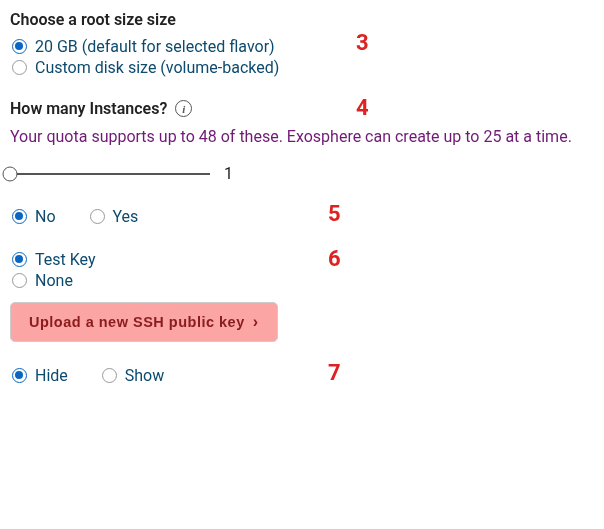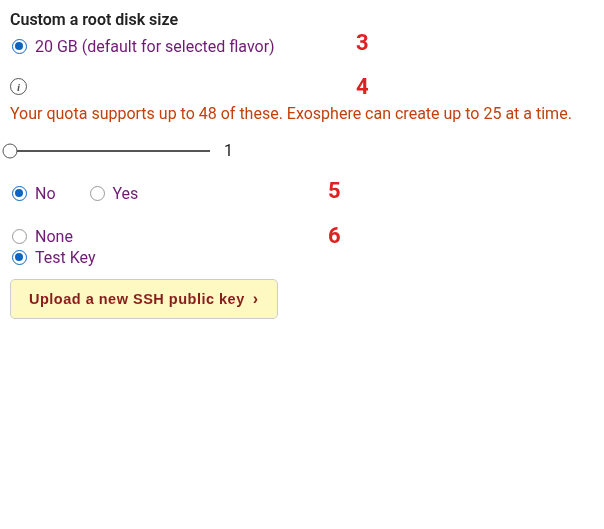--- a/index.html
+++ b/index.html
@@ -44,24 +44,24 @@
       border-color: #0b66c3;
     }
     .radio.checked::after {
       content: "";
       position: absolute;
       top: 2px; left: 2px;
       width: 8px; height: 8px;
       background: #0b66c3;
       border-radius: 50%;
     }
-    .radio-label { font-size: 16px; color: #701a75; cursor: pointer; }
+    .radio-label { font-size: 16px; color: #0c4a6e; cursor: pointer; }
     .quota-text {
       font-size: 16px;
-      color: #c2410c;
+      color: #701a75;
       margin-bottom: 16px;
       line-height: 1.4;
     }
     .slider-wrap {
       display: flex;
       align-items: center;
       gap: 14px;
       margin-top: 4px;
     }
     .slider {
@@ -89,21 +89,21 @@
       transform: translate(-50%, -50%);
       cursor: pointer;
     }
     .slider-value { font-size: 16px; color: #222; }
     .upload-btn {
       display: inline-flex;
       align-items: center;
       gap: 8px;
       border: 1px solid #ccc;
       border-radius: 5px;
-      background: #fef9c3;
+      background: #fca5a5;
       padding: 10px 18px;
       font-size: 14.5px;
       font-weight: 600;
       color: #8a1c1c;
       letter-spacing: 0.5px;
       cursor: pointer;
       margin-top: 10px;
     }
     .upload-btn .chev {
       font-size: 16px;
@@ -128,30 +128,35 @@
       color: #d22;
       font-weight: 700;
       font-size: 22px;
       pointer-events: none;
     }
   </style>
 </head>
 <body>
 
 <div class="section">
-  <div class="heading">Custom a root disk size</div>
+  <div class="heading">Choose a root size size</div>
   <div class="radio-row">
     <span class="radio checked"></span>
     <span class="radio-label">20 GB (default for selected flavor)</span>
   </div>
+  <div class="radio-row">
+    <span class="radio"></span>
+    <span class="radio-label">Custom disk size (volume-backed)</span>
+  </div>
   <div class="annot" style="top:20px; left:346px;">3</div>
 </div>
 
 <div class="section">
   <div class="heading">
+    <span>How many Instances?</span>
     <span class="info-icon">i</span>
   </div>
   <div class="quota-text">Your quota supports up to 48 of these. Exosphere can create up to 25 at a time.</div>
   <div class="slider-wrap">
     <div class="slider">
       <div class="slider-track"></div>
       <div class="slider-thumb"></div>
     </div>
     <span class="slider-value">1</span>
   </div>
@@ -167,29 +172,39 @@
     <div class="radio-row horizontal">
       <span class="radio"></span>
       <span class="radio-label">Yes</span>
     </div>
   </div>
   <div class="annot" style="top:-4px; left:318px;">5</div>
 </div>
 
 <div class="section">
   <div class="radio-row">
+    <span class="radio checked"></span>
+    <span class="radio-label">Test Key</span>
+  </div>
+  <div class="radio-row">
     <span class="radio"></span>
     <span class="radio-label">None</span>
-  </div>
-  <div class="radio-row">
-    <span class="radio checked"></span>
-    <span class="radio-label">Test Key</span>
   </div>
   <button class="upload-btn">
     <span>Upload a new SSH public key</span>
     <span class="chev">›</span>
   </button>
   <div class="annot" style="top:-4px; left:318px;">6</div>
 </div>
 
 <div class="section">
+  <div>
+    <div class="radio-row horizontal">
+      <span class="radio checked"></span>
+      <span class="radio-label">Hide</span>
+    </div>
+    <div class="radio-row horizontal">
+      <span class="radio"></span>
+      <span class="radio-label">Show</span>
+    </div>
+  </div>
   <div class="annot" style="top:-4px; left:318px;">7</div>
 </div>
 
 </body></html>

